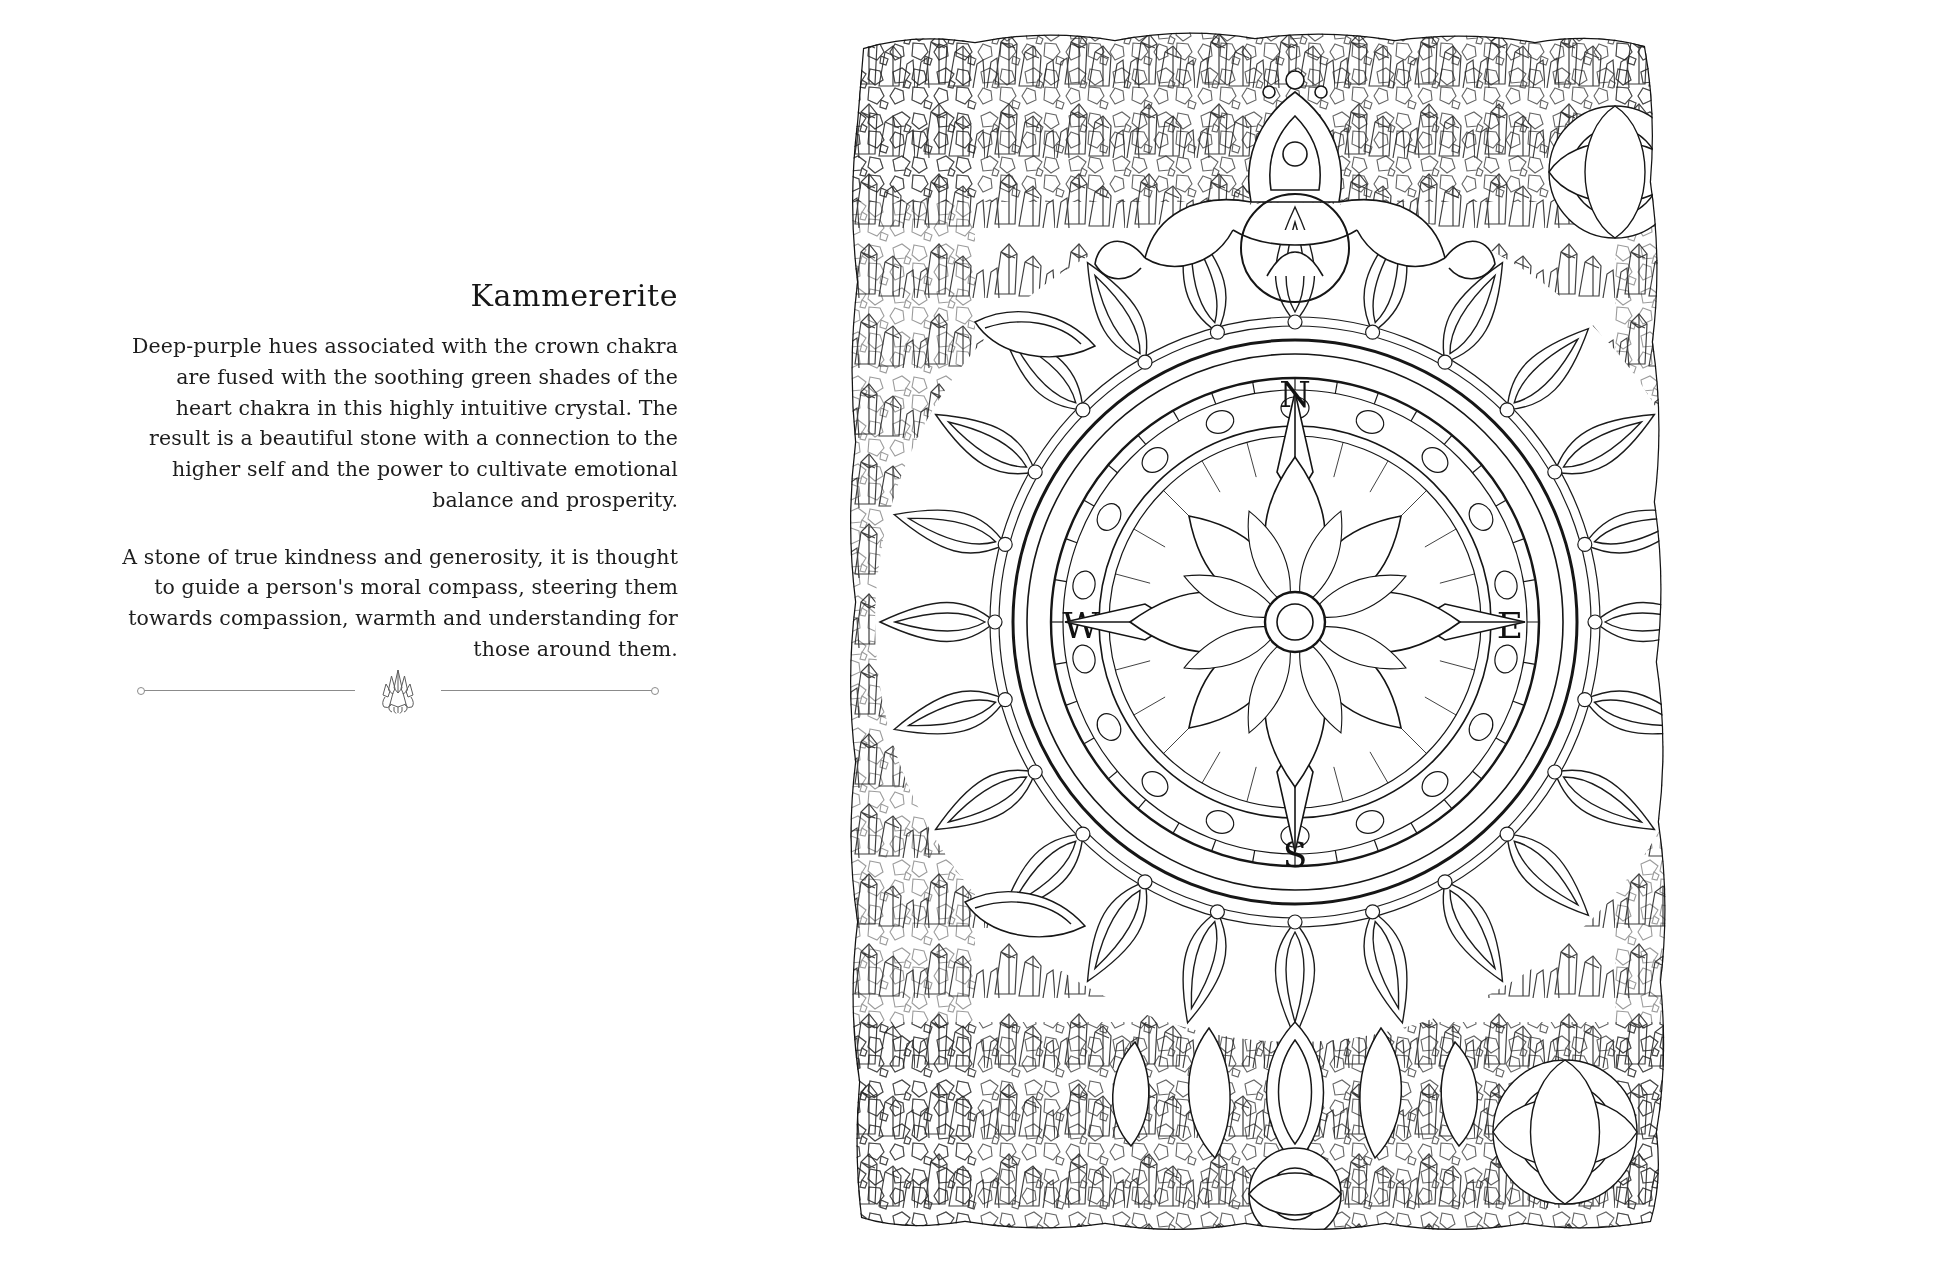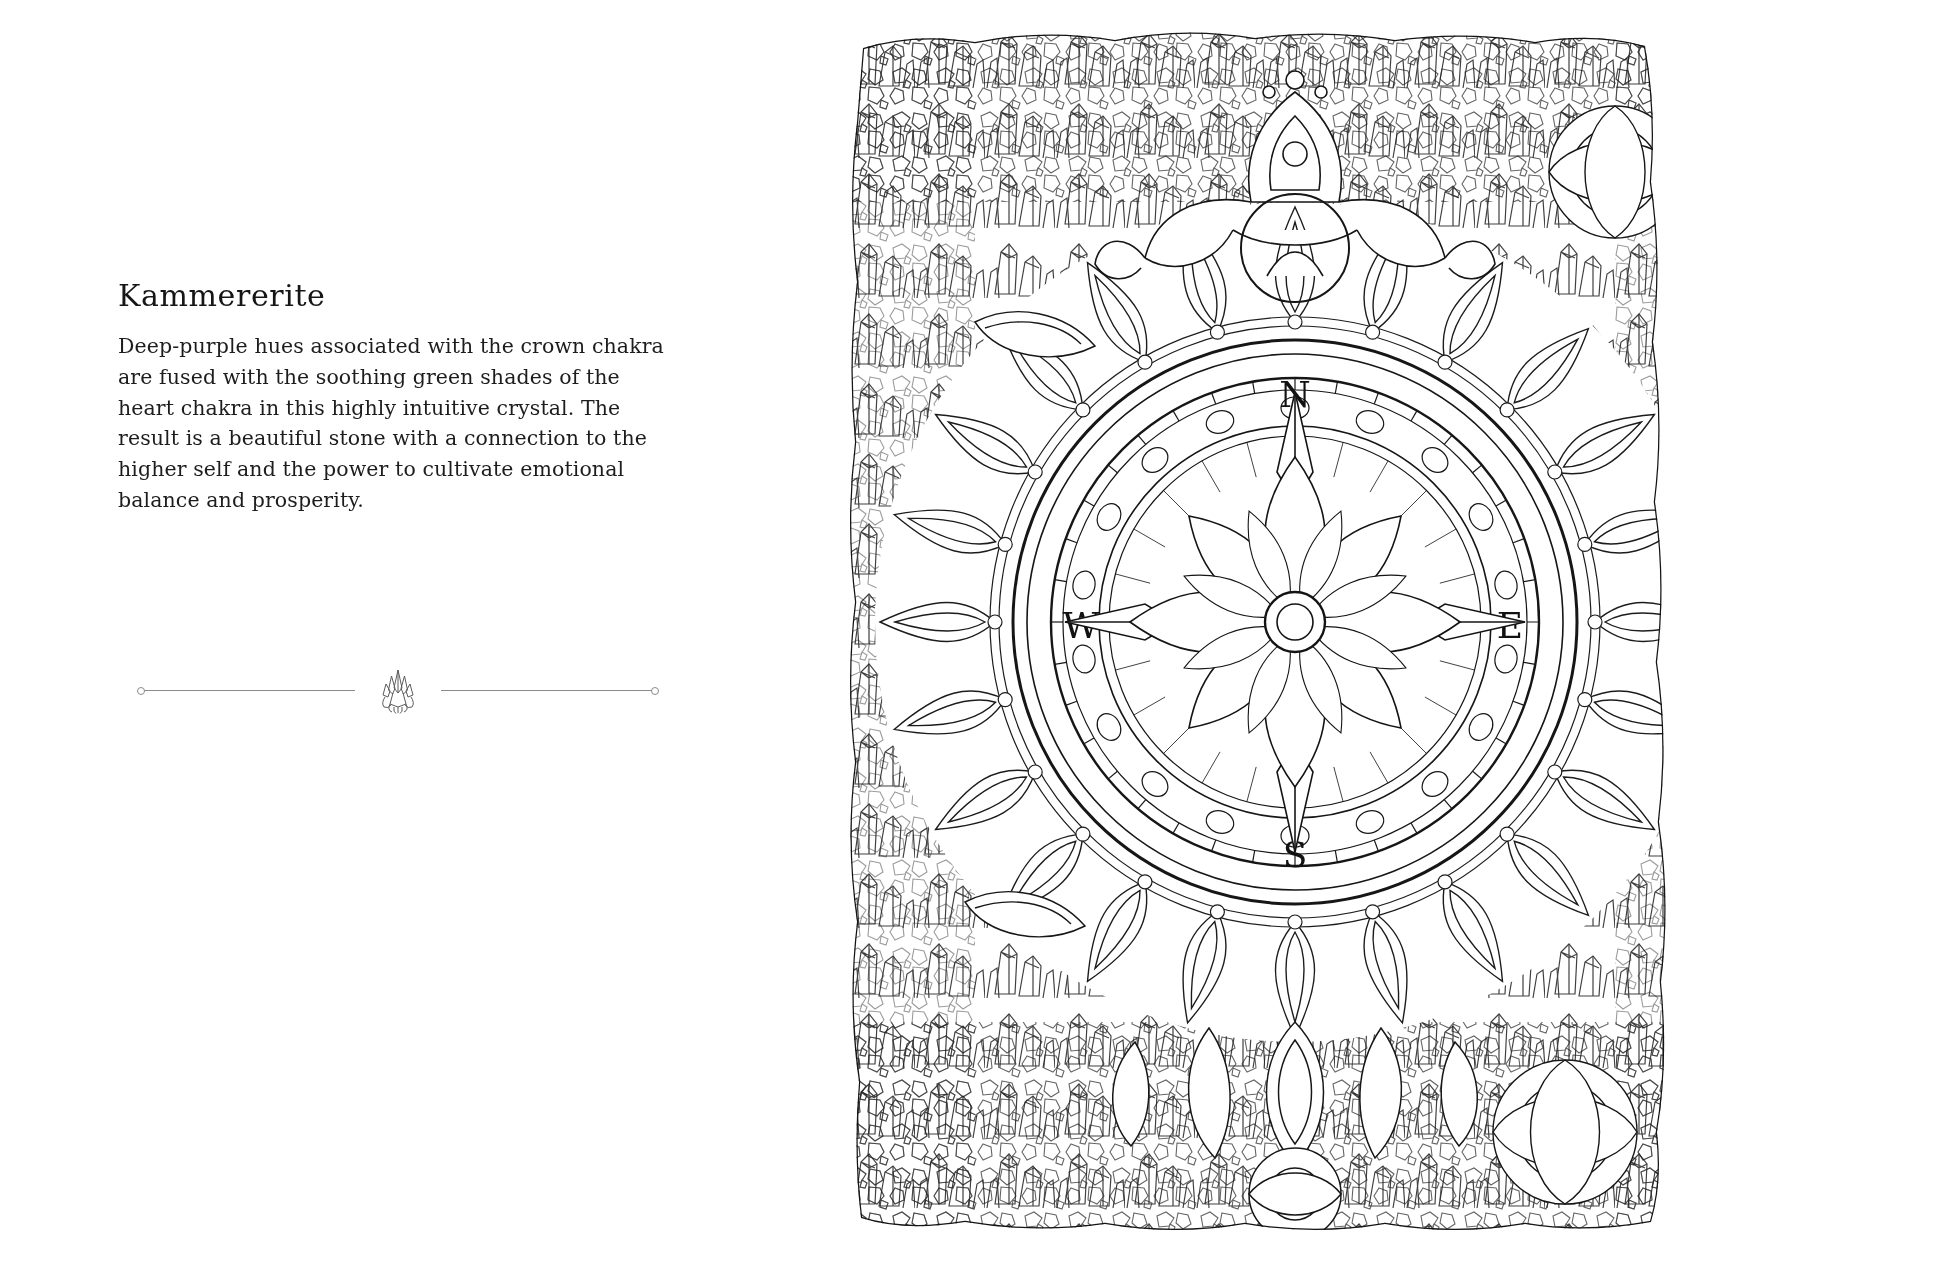--- a/index.html
+++ b/index.html
@@ -25,21 +25,21 @@
     position: relative;
     width: 973px;
     height: 1263px;
     box-sizing: border-box;
   }
   .text-block {
     position: absolute;
     left: 118px;
     top: 278px;
     width: 560px;
-    text-align: left;
+    text-align: right;
   }
   .stone-title {
     font-family: "DejaVu Serif", serif;
     font-size: 30px;
     font-weight: 400;
     letter-spacing: 0.6px;
     margin: 0 0 18px 0;
     color: #161616;
   }
   .para {
@@ -113,20 +113,21 @@
 </head>
 <body>
 
 <div class="spread">
 
   <div class="page-left">
 
     <div class="text-block">
       <h1 class="stone-title">Kammererite</h1>
       <p class="para">Deep-purple hues associated with the crown chakra are fused with the soothing green shades of the heart chakra in this highly intuitive crystal. The result is a beautiful stone with a connection to the higher self and the power to cultivate emotional balance and prosperity.</p>
+      <p class="para">A stone of true kindness and generosity, it is thought to guide a person's moral compass, steering them towards compassion, warmth and understanding for those around them.</p>
     </div>
 
     <div class="divider">
       <span class="rule left"></span>
       <span class="ornament">
         <svg viewBox="0 0 70 56" width="70" height="56" aria-hidden="true">
           <g fill="none" stroke="#5c5c5c" stroke-width="1">
             <path d="M35 8 L31 26 L35 31 L39 26 Z"></path>
             <path d="M35 8 L35 31"></path>
             <path d="M28.5 14 L25.5 28 L29.5 32 L32 26.5 Z"></path>

